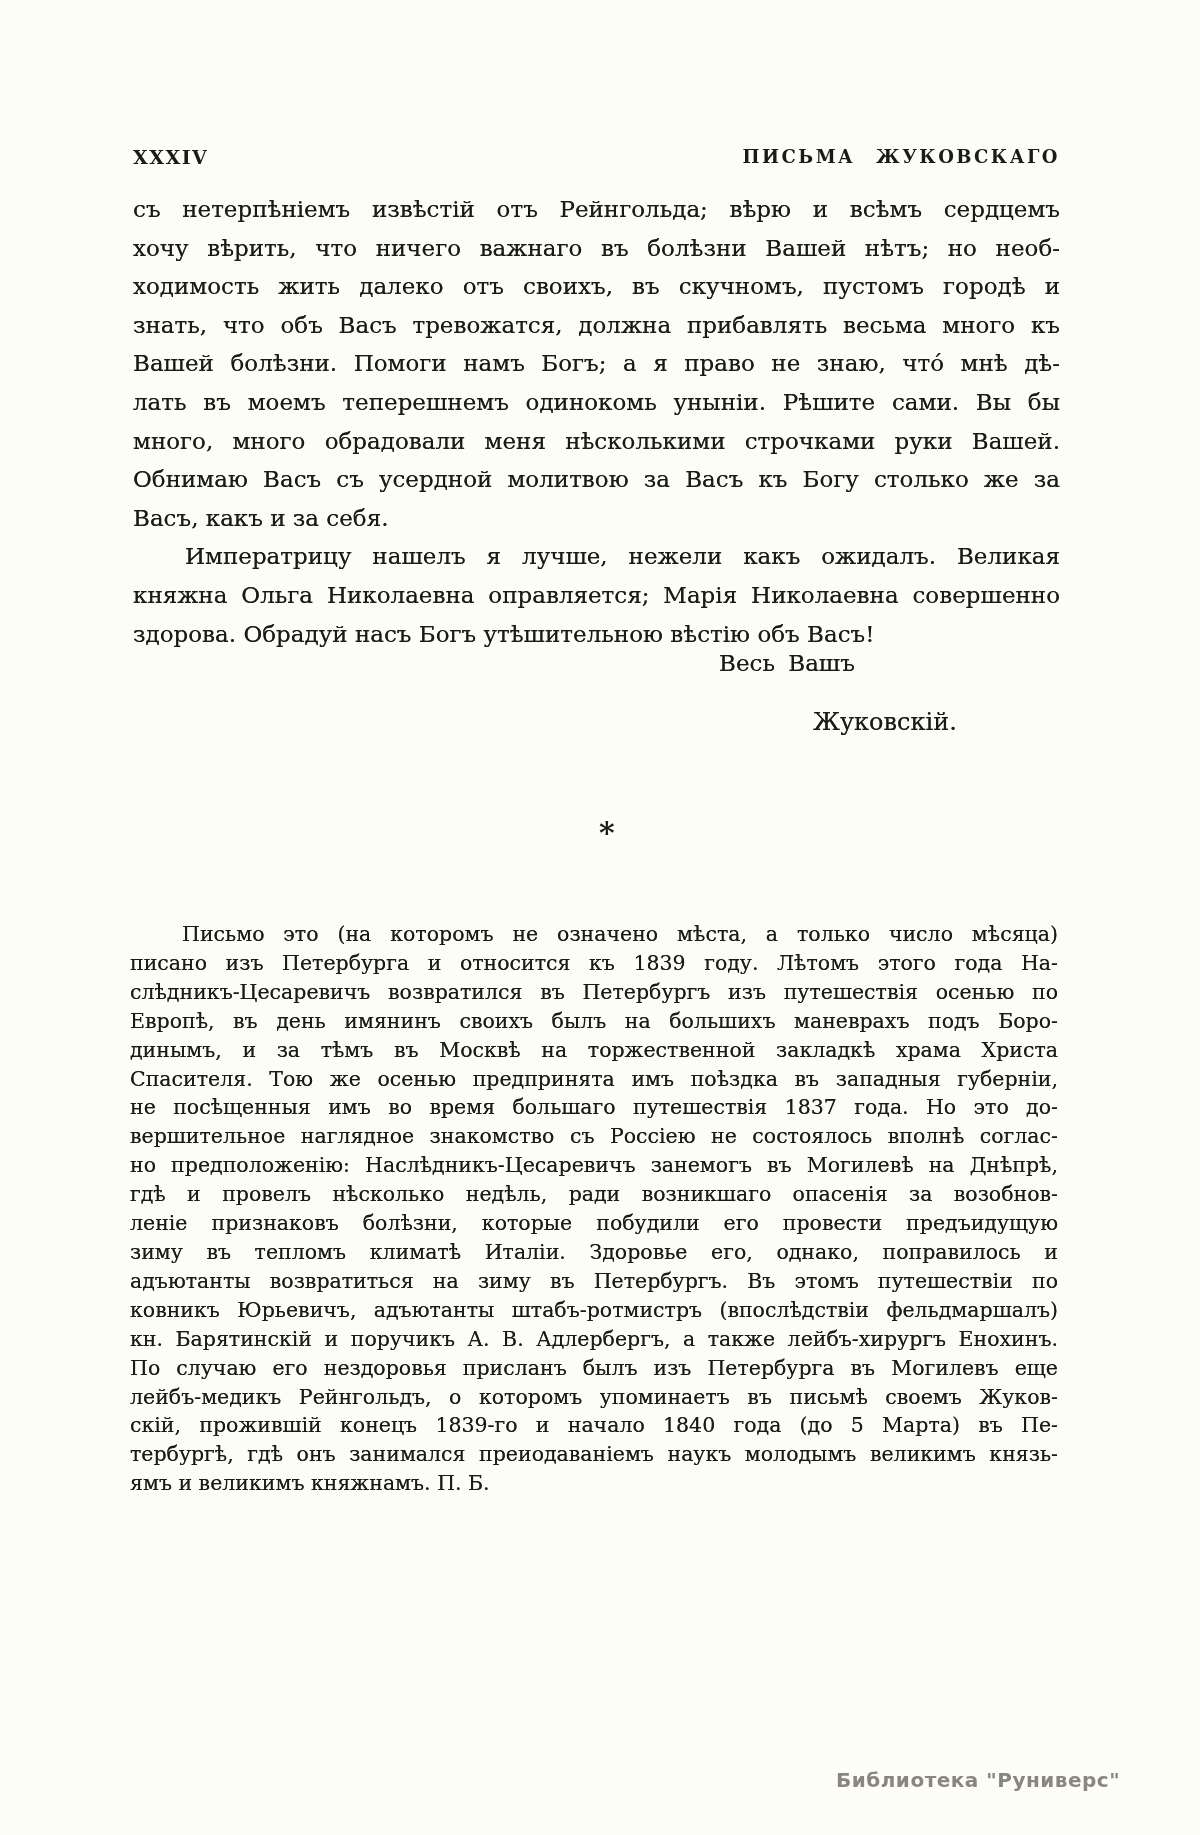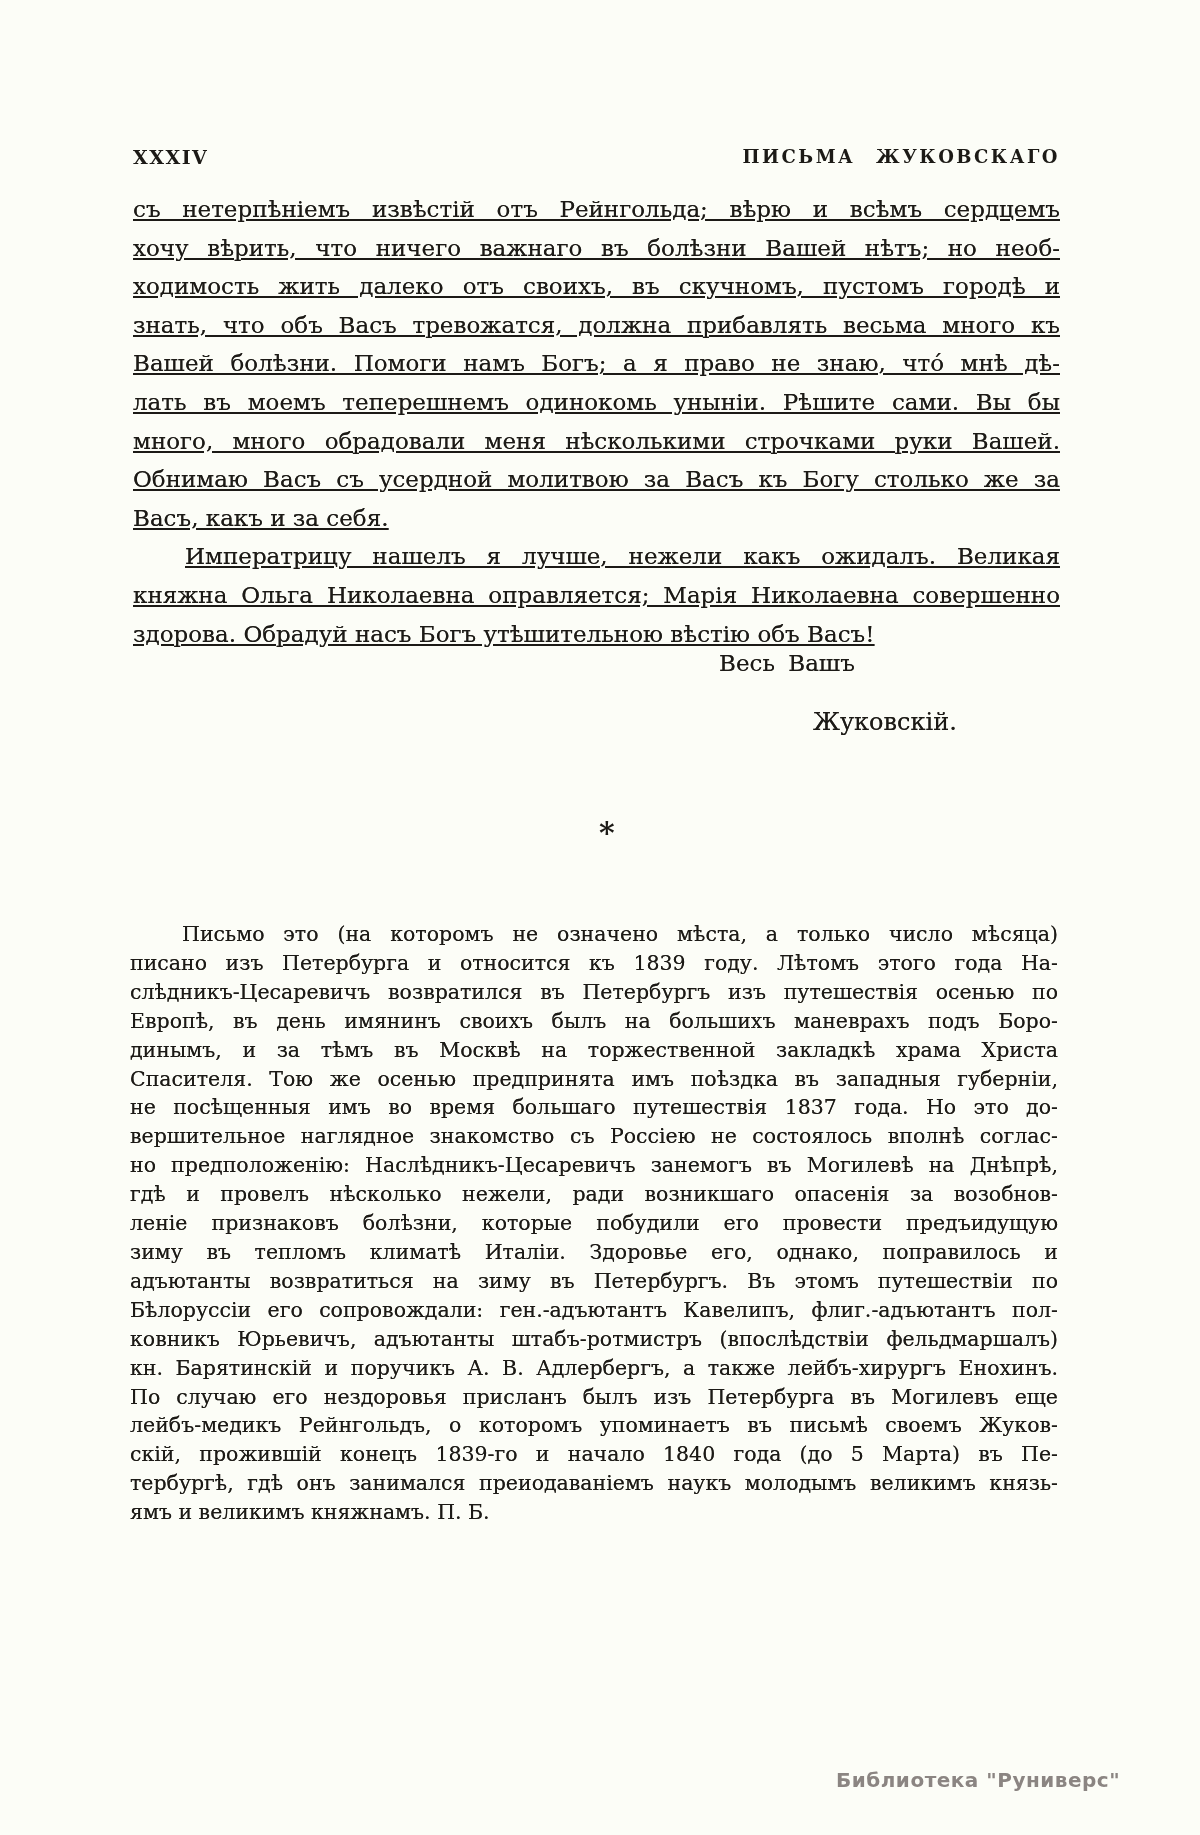--- a/index.html
+++ b/index.html
@@ -20,21 +20,20 @@
   .rtitle {
     position:absolute; left:0; right:0; top:2px;
     text-align:right;
     font-size:18px; font-weight:bold;
     letter-spacing:2.5px; word-spacing:12px;
   }
   .letter {
     position:absolute; top:190px; left:133px; width:927px;
     font-size:23px; line-height:38.6px;
     text-shadow:0 0 0.5px rgba(25,22,18,.75);
-    text-decoration:underline;
   }
   .note {
     position:absolute; top:920px; left:130px; width:928px;
     font-size:20.5px; line-height:28.9px;
     text-shadow:0 0 0.5px rgba(25,22,18,.75);
   }
   .jl { text-align:justify; text-align-last:justify; }
   .ll { text-align:center; text-align-last:left; }
   .ind { text-indent:52px; }
   .closing {
@@ -91,25 +90,24 @@
   <div class="note">
     <div class="jl ind">Письмо это (на которомъ не означено мѣста, а только число мѣсяца)</div>
     <div class="jl">писано изъ Петербурга и относится къ 1839 году. Лѣтомъ этого года На-</div>
     <div class="jl">слѣдникъ-Цесаревичъ возвратился въ Петербургъ изъ путешествія осенью по</div>
     <div class="jl">Европѣ, въ день имянинъ своихъ былъ на большихъ маневрахъ подъ Боро-</div>
     <div class="jl">динымъ, и за тѣмъ въ Москвѣ на торжественной закладкѣ храма Христа</div>
     <div class="jl">Спасителя. Тою же осенью предпринята имъ поѣздка въ западныя губерніи,</div>
     <div class="jl">не посѣщенныя имъ во время большаго путешествія 1837 года. Но это до-</div>
     <div class="jl">вершительное наглядное знакомство съ Россіею не состоялось вполнѣ соглас-</div>
     <div class="jl">но предположенію: Наслѣдникъ-Цесаревичъ занемогъ въ Могилевѣ на Днѣпрѣ,</div>
-    <div class="jl">гдѣ и провелъ нѣсколько нежели, ради возникшаго опасенія за возобнов-</div>
+    <div class="jl">гдѣ и провелъ нѣсколько недѣль, ради возникшаго опасенія за возобнов-</div>
     <div class="jl">леніе признаковъ болѣзни, которые побудили его провести предъидущую</div>
     <div class="jl">зиму въ тепломъ климатѣ Италіи. Здоровье его, однако, поправилось и</div>
     <div class="jl">адъютанты возвратиться на зиму въ Петербургъ. Въ этомъ путешествіи по</div>
-    <div class="jl">Бѣлоруссіи его сопровождали: ген.-адъютантъ Кавелипъ, флиг.-адъютантъ пол-</div>
     <div class="jl">ковникъ Юрьевичъ, адъютанты штабъ-ротмистръ (впослѣдствіи фельдмаршалъ)</div>
     <div class="jl">кн. Барятинскій и поручикъ А. В. Адлербергъ, а также лейбъ-хирургъ Енохинъ.</div>
     <div class="jl">По случаю его нездоровья присланъ былъ изъ Петербурга въ Могилевъ еще</div>
     <div class="jl">лейбъ-медикъ Рейнгольдъ, о которомъ упоминаетъ въ письмѣ своемъ Жуков-</div>
     <div class="jl">скій, прожившій конецъ 1839-го и начало 1840 года (до 5 Марта) въ Пе-</div>
     <div class="jl">тербургѣ, гдѣ онъ занимался преиодаваніемъ наукъ молодымъ великимъ князь-</div>
     <div class="ll">ямъ и великимъ княжнамъ. П. Б.</div>
   </div>
 
   <div class="watermark">Библиотека "Руниверс"</div>

